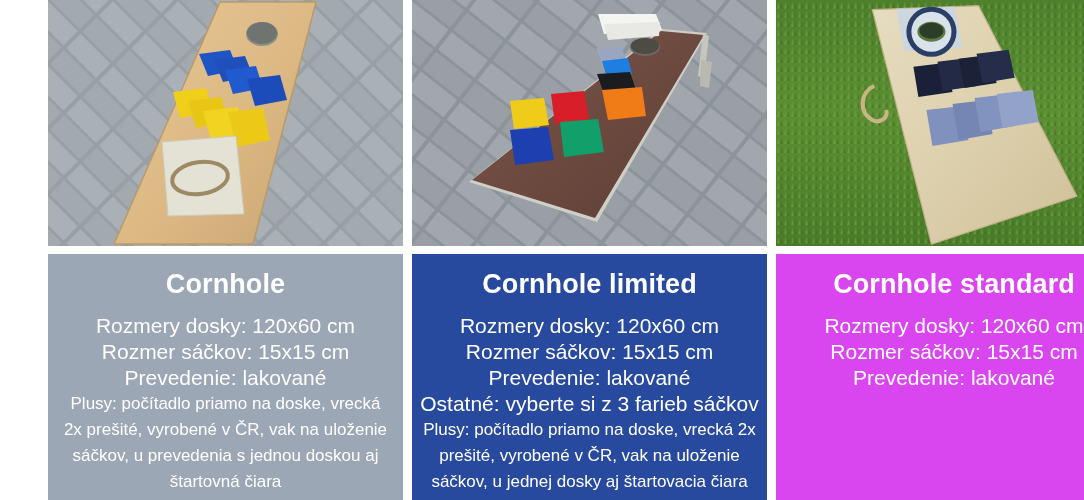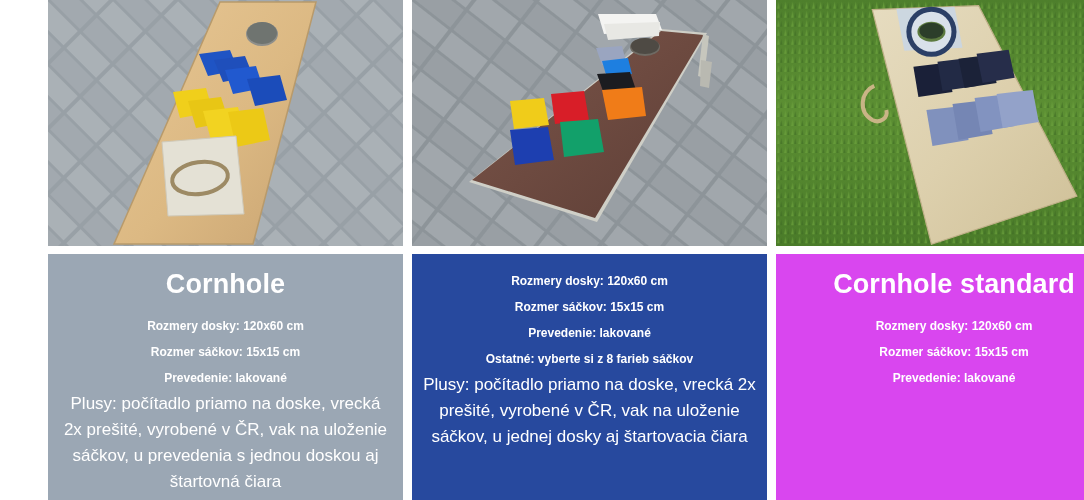--- a/index.html
+++ b/index.html
@@ -53,23 +53,23 @@
   .panel-title {
     font-size: 27px;
     font-weight: bold;
     line-height: 1.2;
     letter-spacing: 0.1px;
     margin-bottom: 13px;
     white-space: nowrap;
   }
 
   .panel-line {
-    font-size: 12px;
+    font-size: 21px;
     line-height: 26px;
-    font-weight: bold;
+    font-weight: normal;
   }
 
   .panel-para {
     font-size: 17px;
     line-height: 26px;
     font-weight: normal;
     text-align: center;
   }
 
   .card-1 .panel { background: #9ba7b4; }
@@ -171,24 +171,25 @@
           <polygon points="190,90 230,87 234,116 196,120" fill="#f07c18"></polygon>
           <polygon points="98,101 132,98 137,125 102,129" fill="#f0cc1a"></polygon>
           <polygon points="139,94 172,91 177,120 143,124" fill="#d81e28"></polygon>
           <polygon points="148,122 186,119 192,152 152,157" fill="#12a06a"></polygon>
           <polygon points="98,130 136,127 142,160 103,165" fill="#1d3fb0"></polygon>
         </g>
       </svg>
     </div>
 
     <div class="panel">
+      <div class="panel-title">Cornhole limited</div>
       <div class="panel-line">Rozmery dosky: 120x60 cm</div>
       <div class="panel-line">Rozmer sáčkov: 15x15 cm</div>
       <div class="panel-line">Prevedenie: lakované</div>
-      <div class="panel-line">Ostatné: vyberte si z 8 farieb sáčkov</div>
+      <div class="panel-line">Ostatné: vyberte si z 3 farieb sáčkov</div>
       <div class="panel-para">Plusy: počítadlo priamo na doske, vrecká 2x prešité, vyrobené v ČR, vak na uloženie sáčkov, u jednej dosky aj štartovacia čiara</div>
     </div>
   </div>
 
   <div class="card card-3">
     <div class="photo">
       <svg viewBox="0 0 355 246" preserveAspectRatio="xMidYMid slice">
         <defs>
           <linearGradient id="grassg" x1="0" y1="0" x2="0" y2="1">
             <stop offset="0%" stop-color="#4e7f2c"></stop>

